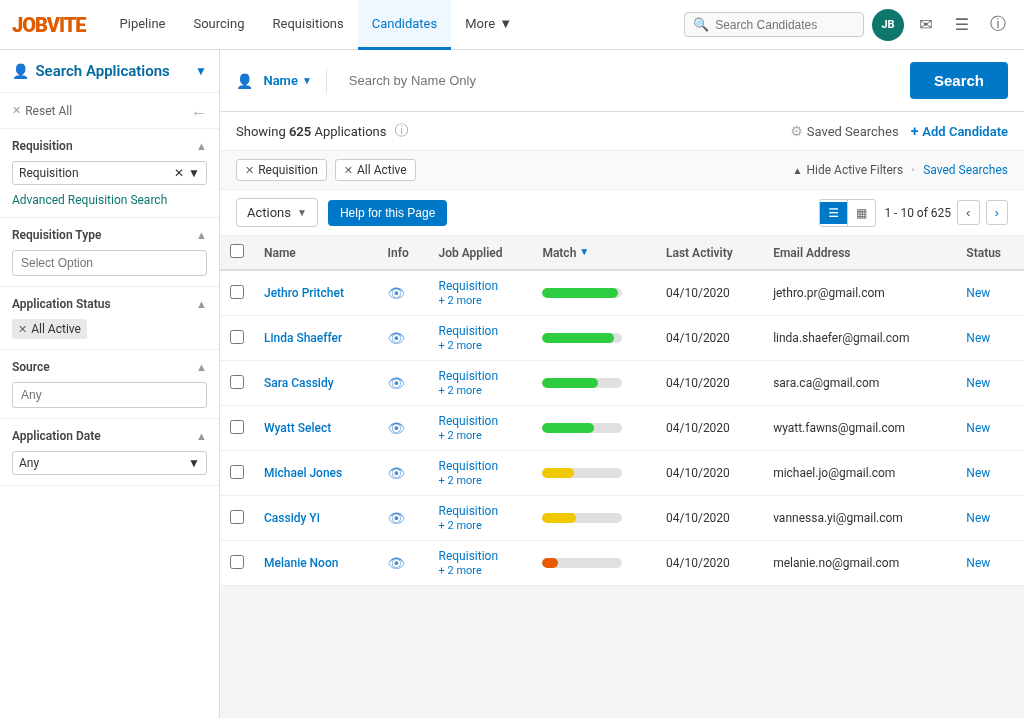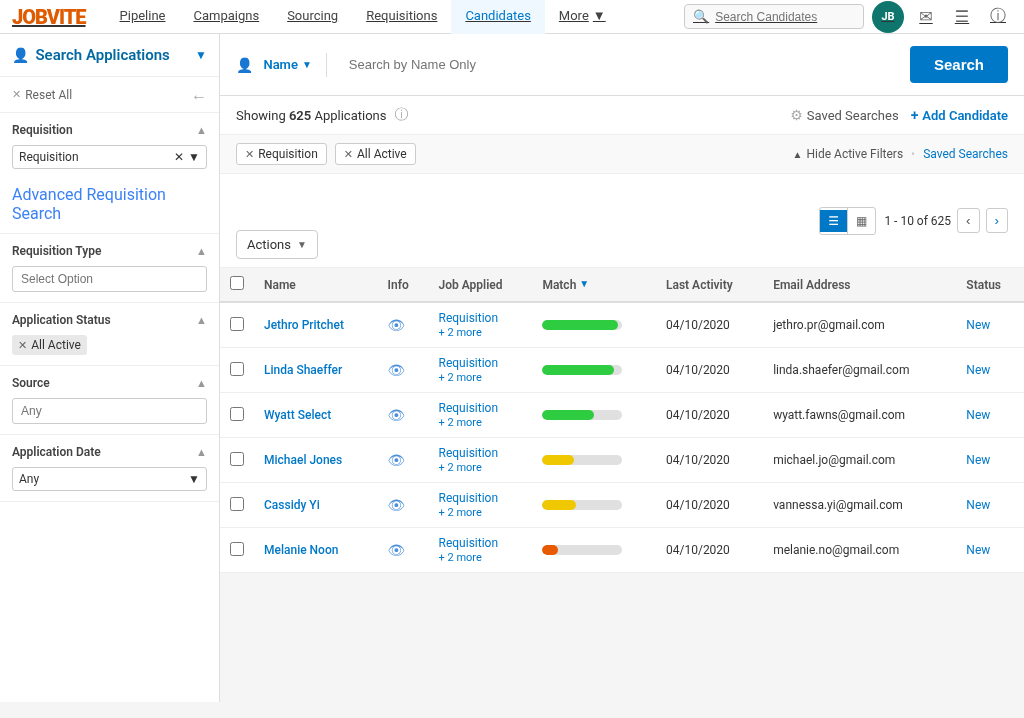--- a/index.html
+++ b/index.html
@@ -1,21 +1,21 @@
 <!DOCTYPE html>
 <html><head>
   <meta charset="utf-8">
   <style>
     * { box-sizing: border-box; margin: 0; padding: 0; }
     body { font-family: -apple-system, BlinkMacSystemFont, 'Segoe UI', Roboto, sans-serif; font-size: 13px; color: #333; background: #f5f5f5; }
 
     
     .topnav {
       display: flex; align-items: center; background: #fff;
-      border-bottom: 1px solid #ddd; height: 34px; padding: 12px 12px; text-decoration: underline;
+      border-bottom: 1px solid #ddd; height: 50px; padding: 12px 12px;
     }
     .topnav-logo {
       font-size: 20px; font-weight: 900; color: #e05a00; margin-right: 20px; letter-spacing: -1px;
     }
     .topnav-links { display: flex; align-items: center; flex: 1; }
     .topnav-link {
       padding: 0 14px; height: 50px; display: flex; align-items: center;
       font-size: 13px; color: #444; cursor: pointer; border-bottom: 3px solid transparent;
       text-decoration: none;
     }
@@ -56,21 +56,21 @@
     .filter-section-header { display: flex; justify-content: space-between; align-items: center; font-weight: 600; font-size: 12px; color: #444; margin-bottom: 8px; cursor: pointer; }
     .filter-section-header .caret { font-size: 11px; color: #999; }
     .filter-dropdown {
       display: flex; align-items: center; border: 1px solid #ccc; border-radius: 3px;
       background: #fff; padding: 4px 6px; justify-content: space-between;
     }
     .filter-dropdown span { font-size: 12px; color: #333; }
     .filter-dropdown-icons { display: flex; gap: 4px; }
     .filter-x { color: #999; cursor: pointer; font-size: 11px; }
     .filter-arrow { color: #666; cursor: pointer; font-size: 11px; }
-    .advanced-link { color: #3b82f6; font-size: 16px; cursor: pointer; margin-top: 16px; display: block; }
+    .advanced-link { color: #0f766e; font-size: 12px; cursor: pointer; margin-top: 8px; display: block; }
     .filter-input {
       width: 100%; border: 1px solid #ccc; border-radius: 3px; padding: 5px 8px;
       font-size: 12px; color: #333; outline: none;
     }
     .filter-tag {
       display: inline-flex; align-items: center; background: #e8e8e8; border-radius: 3px;
       padding: 3px 6px; font-size: 12px; gap: 4px;
     }
     .filter-tag .x { cursor: pointer; color: #666; font-size: 11px; }
 
@@ -124,21 +124,21 @@
     .hide-filters { cursor: pointer; display: flex; align-items: center; gap: 4px; }
     .up-arrow { font-size: 10px; }
     .dot { color: #ccc; }
 
     .table-toolbar {
       display: flex; align-items: center; padding: 8px 16px; background: #fff;
       border-bottom: 1px solid #eee; gap: 10px;
     }
     .actions-dropdown {
       display: flex; align-items: center; border: 1px solid #ccc; border-radius: 4px;
-      padding: 6px 10px; background: #fff; gap: 6px; cursor: pointer; font-size: 13px; margin-top: 48px;
+      padding: 6px 10px; background: #fff; gap: 6px; cursor: pointer; font-size: 13px;
     }
     .actions-dropdown .caret { font-size: 10px; color: #666; }
     .help-page-btn {
       background: #0078c8; color: #fff; border: none; border-radius: 4px;
       padding: 6px 12px; font-size: 12px; cursor: pointer;
     }
     .toolbar-right { display: flex; align-items: center; gap: 8px; margin-left: auto; }
     .view-toggle { display: flex; align-items: center; border: 1px solid #ccc; border-radius: 3px; overflow: hidden; }
     .view-btn { padding: 4px 8px; background: #fff; border: none; cursor: pointer; font-size: 12px; color: #666; }
     .view-btn.active { background: #0078c8; color: #fff; }
@@ -168,21 +168,20 @@
     .sort-icon { font-size: 10px; color: #0078c8; }
     .checkbox { width: 14px; height: 14px; cursor: pointer; }
   </style>
 </head>
 <body>
 
 <div class="topnav">
   <div class="topnav-logo">JOBVITE</div>
   <div class="topnav-links">
     <a class="topnav-link">Pipeline</a>
-    <a class="topnav-link">Campaigns</a>
     <a class="topnav-link">Sourcing</a>
     <a class="topnav-link">Requisitions</a>
     <a class="topnav-link active">Candidates</a>
     <a class="topnav-link more">
       <span>More</span>
       <span>▼</span>
     </a>
   </div>
   <div class="topnav-right">
     <div class="search-candidates">
@@ -321,20 +320,21 @@
         <span class="dot">•</span>
         <span style="color:#0078c8; cursor:pointer;">Saved Searches</span>
       </div>
     </div>
 
     <div class="table-toolbar">
       <div class="actions-dropdown">
         <span>Actions</span>
         <span class="caret">▼</span>
       </div>
+      <button class="help-page-btn">Help for this Page</button>
       <div class="toolbar-right">
         <div class="view-toggle">
           <button class="view-btn active">☰</button>
           <div class="view-divider"></div>
           <button class="view-btn">▦</button>
         </div>
         <div class="pagination">
           <span>1 - 10 of 625</span>
           <button class="page-nav">‹</button>
           <button class="page-nav active-nav">›</button>
@@ -399,20 +399,39 @@
         </div>
       </td>
       <td>04/10/2020</td>
       <td>linda.shaefer@gmail.com</td>
       <td><span class="status-new">New</span></td>
     </tr>
             <tr>
       <td>
         <input type="checkbox" class="checkbox" style="">
       </td>
+      <td><span class="candidate-name">Sara Cassidy</span></td>
+      <td><span class="eye-icon">👁</span></td>
+      <td>
+        <span class="job-applied">Requisition</span><br>
+        <span class="plus-more">+ 2 more</span>
+      </td>
+      <td>
+        <div class="match-bar">
+          <div class="match-fill match-high" style="width:56px;"></div>
+        </div>
+      </td>
+      <td>04/10/2020</td>
+      <td>sara.ca@gmail.com</td>
+      <td><span class="status-new">New</span></td>
+    </tr>
+            <tr>
+      <td>
+        <input type="checkbox" class="checkbox" style="">
+      </td>
       <td><span class="candidate-name">Wyatt Select</span></td>
       <td><span class="eye-icon">👁</span></td>
       <td>
         <span class="job-applied">Requisition</span><br>
         <span class="plus-more">+ 2 more</span>
       </td>
       <td>
         <div class="match-bar">
           <div class="match-fill match-high" style="width:52px;"></div>
         </div>

